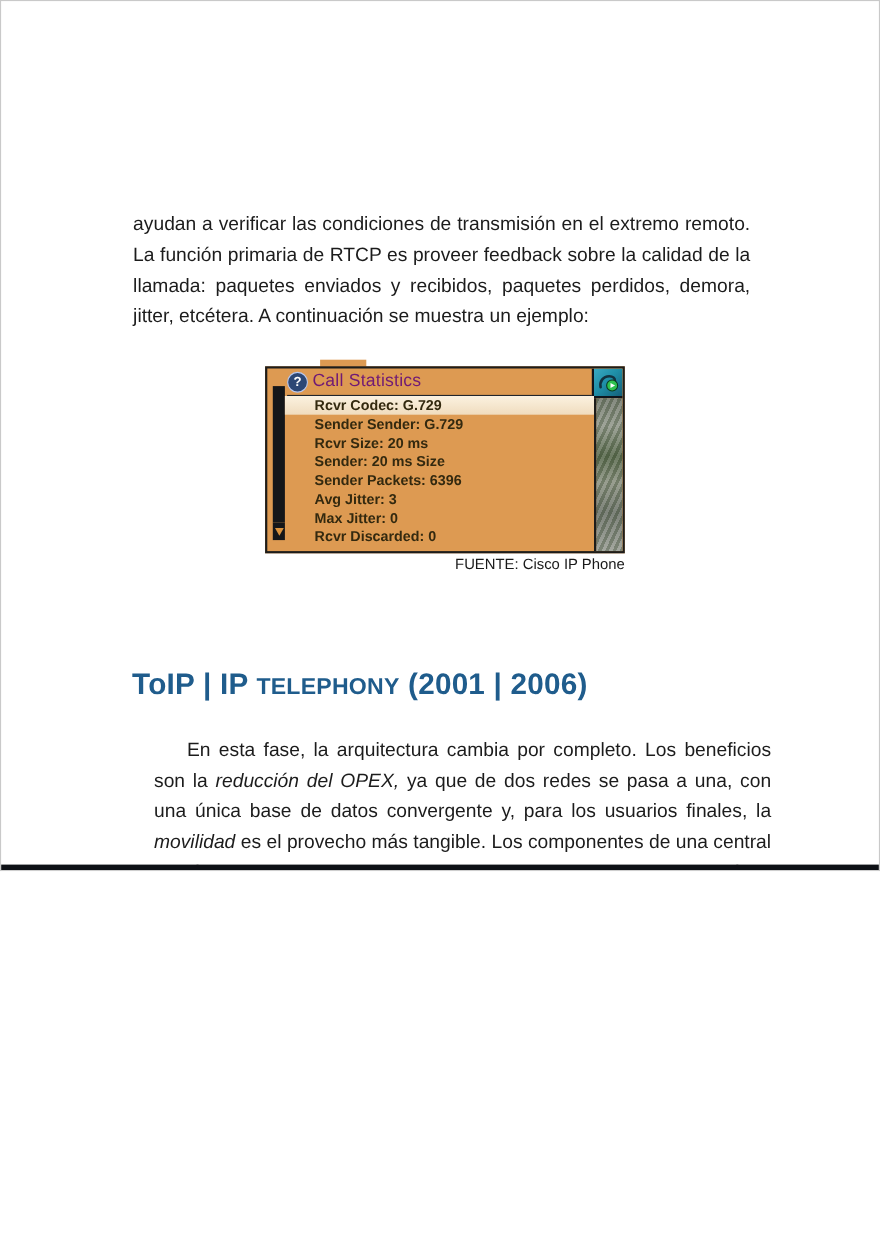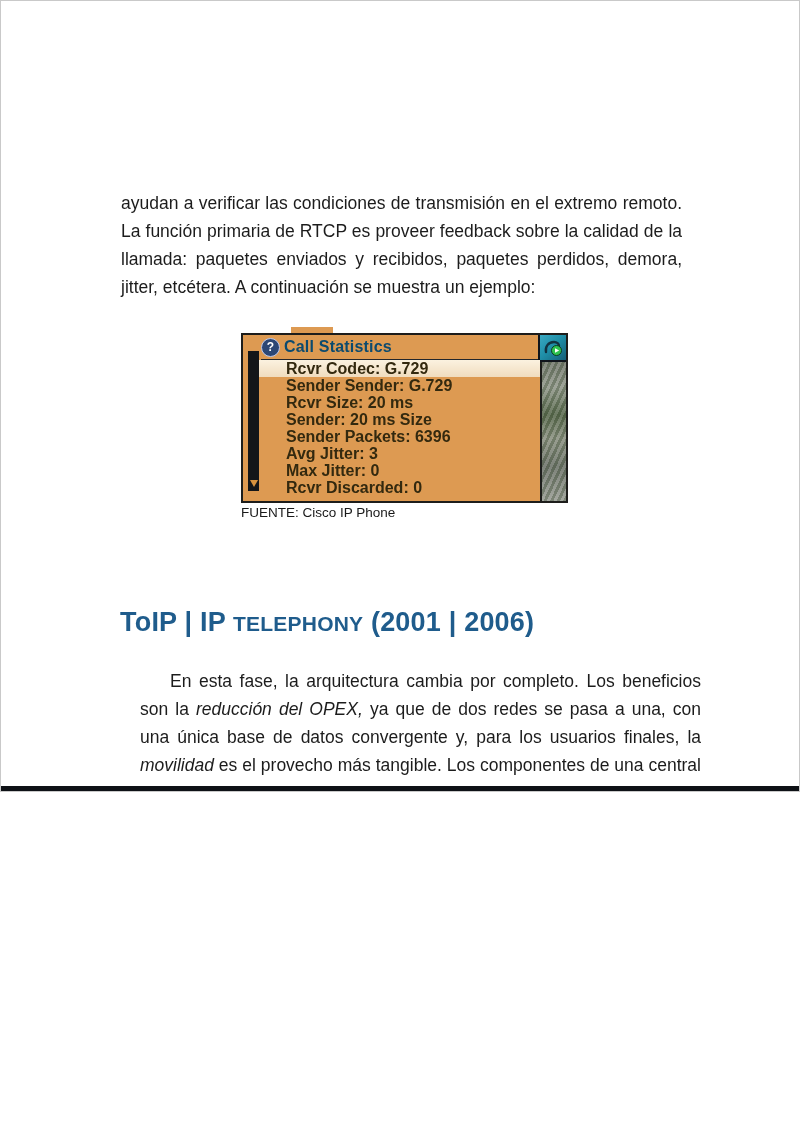--- a/index.html
+++ b/index.html
@@ -36,42 +36,42 @@
   }
   .fig-header {
     position:absolute; left:18px; top:0; height:24px; right:28px;
     border-bottom:2px solid #23262b; display:flex; align-items:center; gap:4px;
   }
   .help-badge {
     width:17px; height:17px; border-radius:50%; background:#2c4775; border:1px solid #b9c8ee;
     color:#ffffff; font-size:12px; font-weight:bold;
     display:flex; align-items:center; justify-content:center; flex:0 0 auto;
   }
-  .fig-title { font-size:16px; font-weight:bold; color:#0c4a6e; letter-spacing:0.2px; white-space:nowrap; }
+  .fig-title { font-size:16px; font-weight:normal; color:#701a75; letter-spacing:0.2px; white-space:nowrap; }
   .fig-corner-icon {
     position:absolute; right:0; top:0; width:28px; height:27px;
     background:linear-gradient(135deg,#3aa9c2 0%, #1f8fa8 45%, #145f78 100%);
     border-left:2px solid #10151c; border-bottom:2px solid #10151c; box-sizing:border-box;
     display:flex; align-items:center; justify-content:center;
   }
   .fig-right-col {
     position:absolute; right:0; top:27px; bottom:0; width:26px;
     border-left:2px solid #1d1d1b; box-sizing:border-box;
     background:
       repeating-linear-gradient(115deg, rgba(40,60,30,0.25) 0 3px, rgba(255,255,255,0.10) 3px 6px),
       linear-gradient(180deg,#767c70 0%, #949a8d 18%, #5b6b4f 38%, #8d9383 55%, #6f756b 75%, #9a9e95 100%);
   }
   .fig-rows { position:absolute; left:16px; right:26px; top:25px; }
   .fig-row {
     height:17px; line-height:17px; padding-left:27px;
-    font-size:16px; font-weight:bold; color:#33290f; white-space:nowrap;
+    font-size:13px; font-weight:bold; color:#33290f; white-space:nowrap;
   }
   .fig-row.highlight { background:linear-gradient(#fbf2e0,#f0dcbe); }
 
-  .caption { position:absolute; left:240px; width:327px; top:504px; text-align:left; font-size:13.5px; color:#191919; }
+  .caption { position:absolute; left:240px; width:327px; top:504px; text-align:right; font-size:13.5px; color:#191919; }
 
   .heading {
     position:absolute; left:119px; top:584px;
     color:#1f5c8c; font-weight:bold; font-size:27px; letter-spacing:0.2px; white-space:nowrap;
   }
   .heading .sc { font-size:21px; }
 </style>
 </head>
 <body>
 

